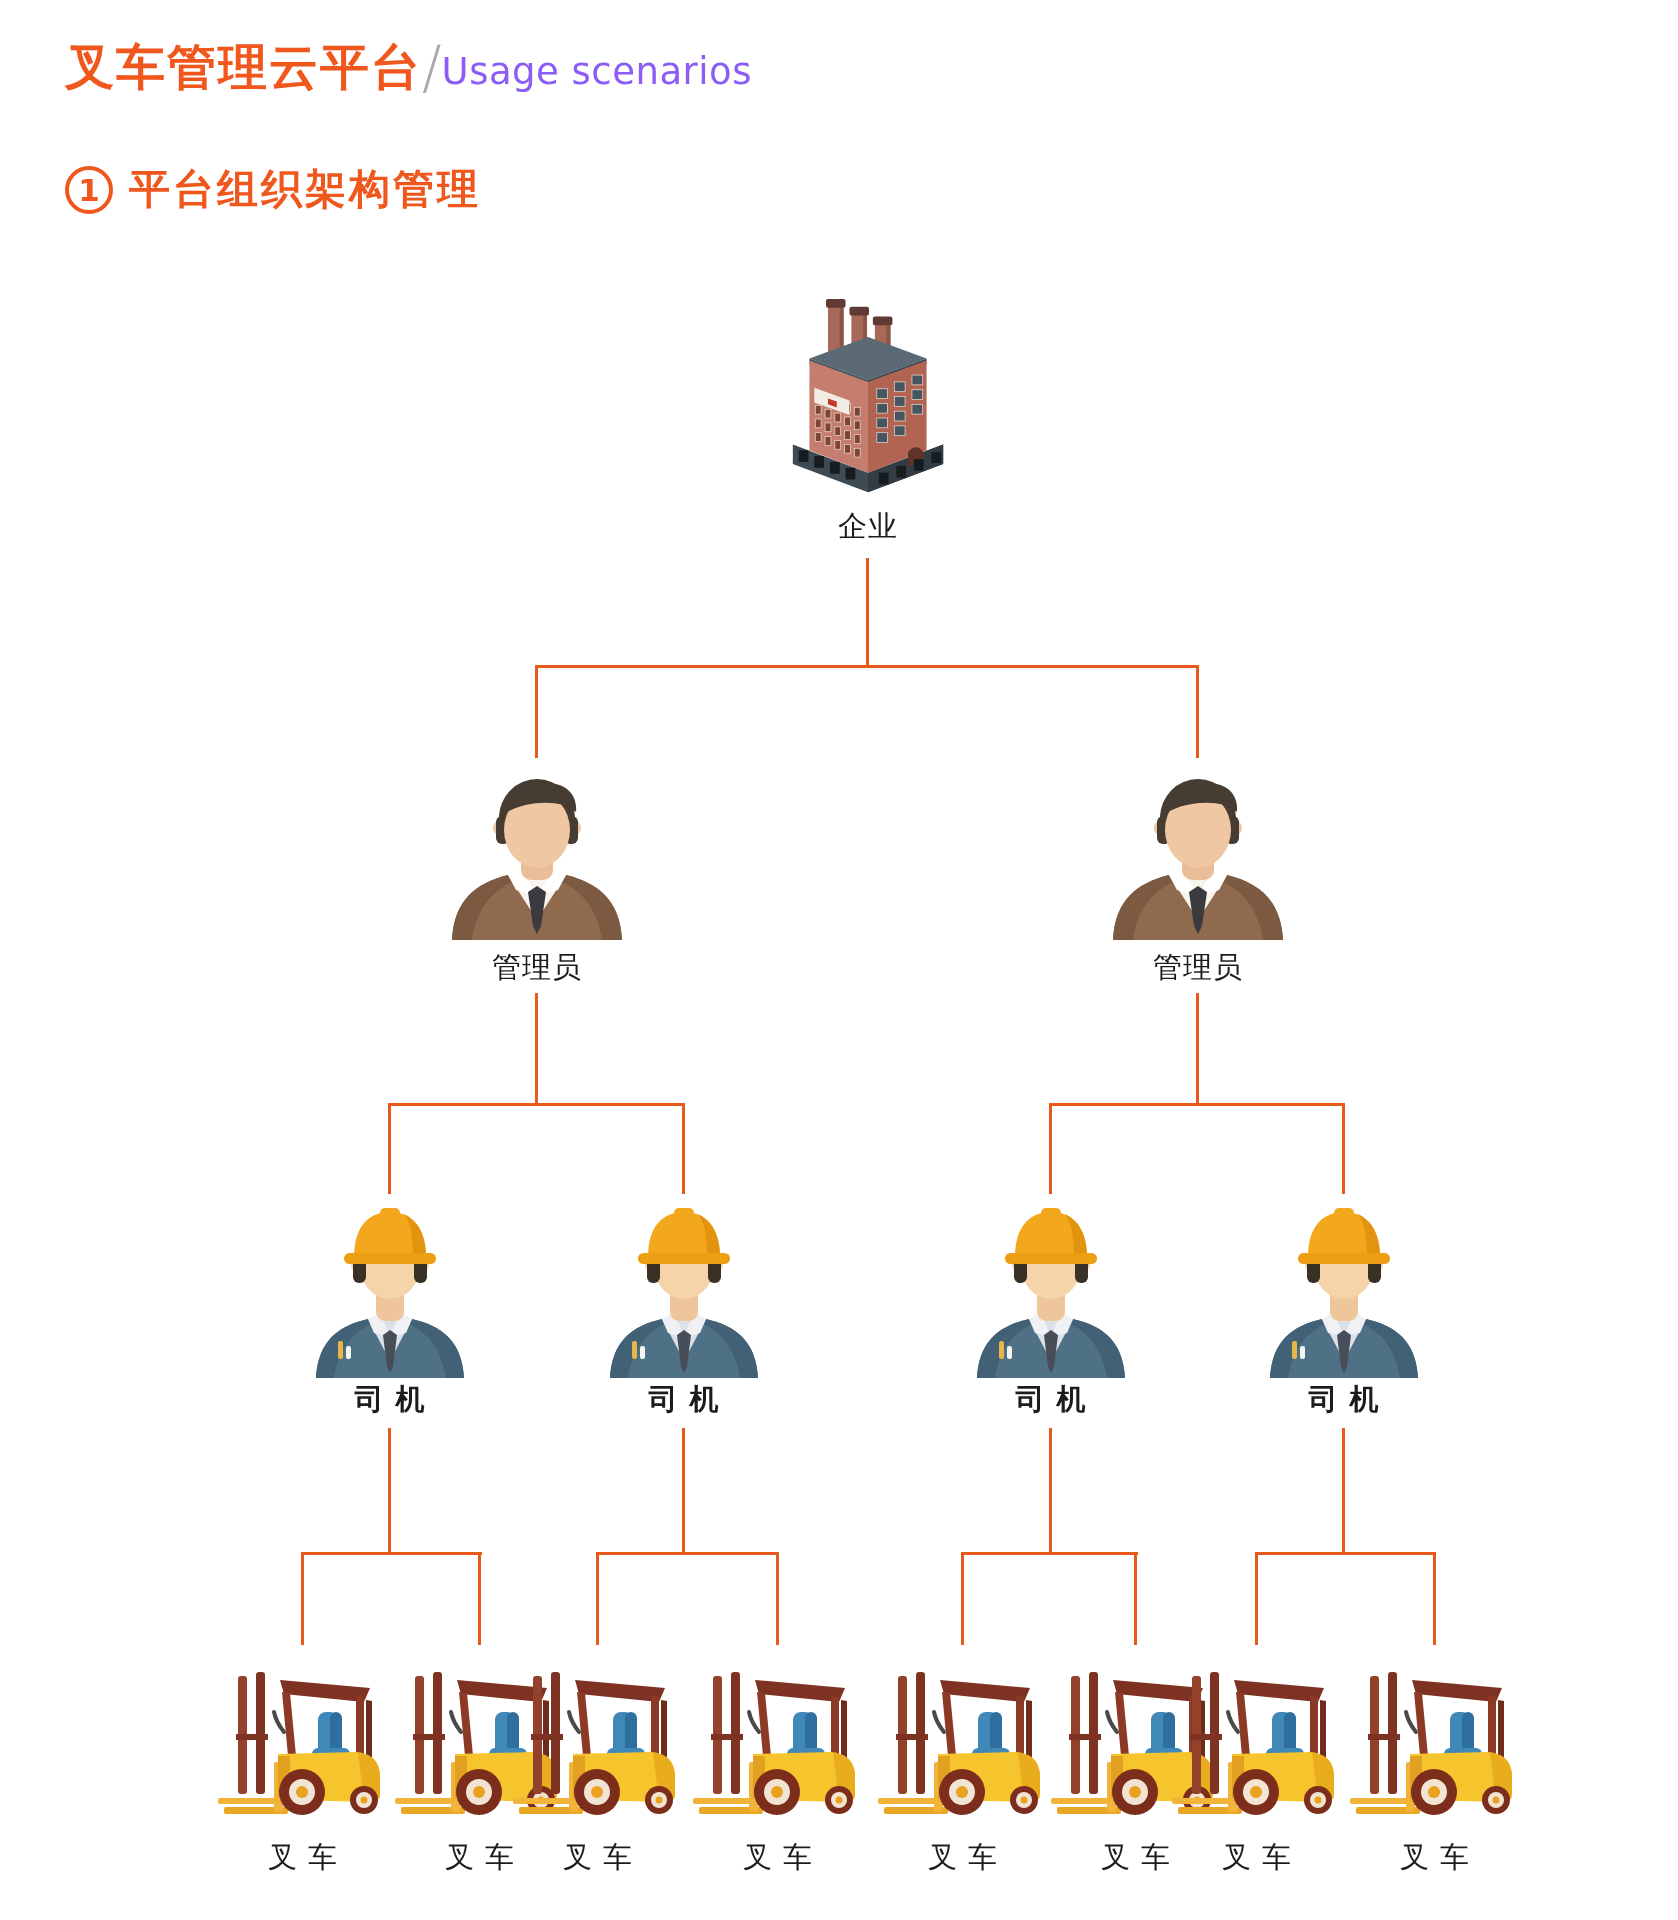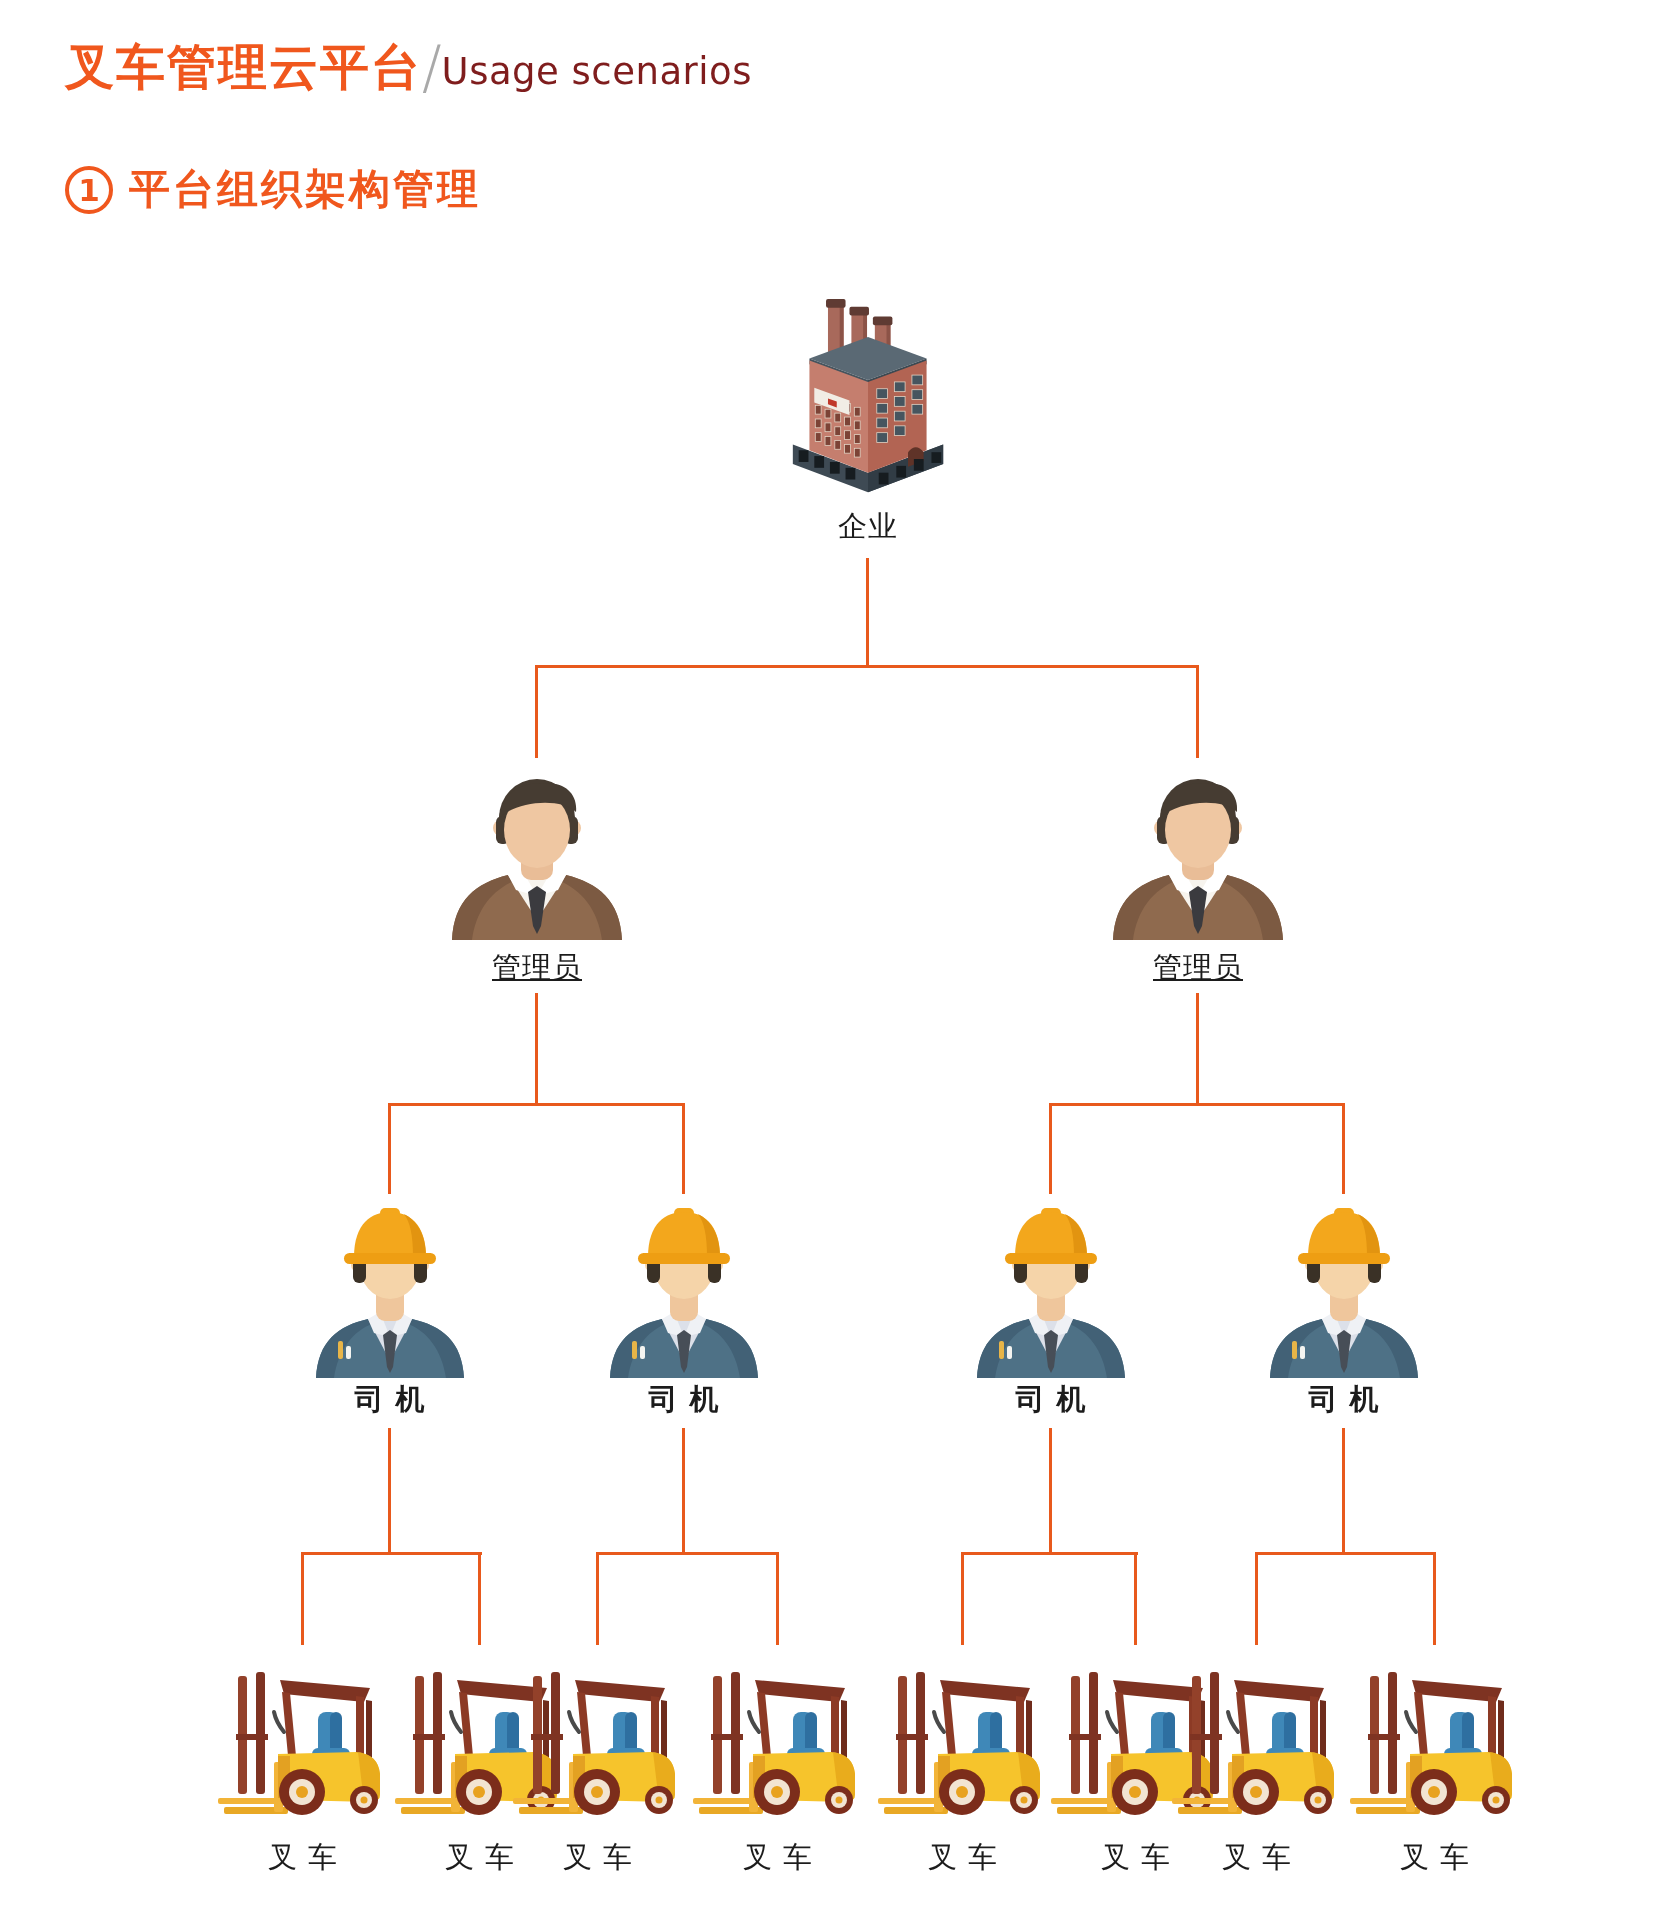--- a/index.html
+++ b/index.html
@@ -7,42 +7,42 @@
     position:relative; width:1678px; height:1920px; background:#ffffff;
     font-family:"DejaVu Sans", sans-serif; overflow:hidden;
   }
   
   .hdr {
     position:absolute; left:65px; top:30px;
     display:flex; align-items:baseline; white-space:nowrap;
   }
   .hdr .title { font-size:49px; font-weight:bold; color:#F0571D; letter-spacing:2px; }
   .hdr .slash { font-size:58px; font-weight:300; color:#A9A9A9; transform:translateY(4px); display:inline-block; }
-  .hdr .subtitle { font-size:37px; color:#7f1d1d; letter-spacing:0.5px; }
+  .hdr .subtitle { font-size:37px; color:#8b5cf6; letter-spacing:0.5px; }
   .sect {
     position:absolute; left:65px; top:162px;
     display:flex; align-items:center; gap:16px; white-space:nowrap;
   }
   .sect .circle-num {
     width:48px; height:48px; border:4px solid #F0571D; border-radius:50%;
     display:flex; align-items:center; justify-content:center;
     font-size:31px; font-weight:bold; color:#F0571D; box-sizing:border-box;
   }
   .sect .sect-title { font-size:41px; font-weight:bold; color:#F0571D; letter-spacing:3px; }
   
   .l { position:absolute; background:#E8591C; }
   
   .node {
     position:absolute; display:flex; flex-direction:column; align-items:center;
   }
   .node .node-label {
     font-size:29px; line-height:30px; color:#1C1C1C; letter-spacing:1px; white-space:nowrap;
   }
   .node-root .node-label     { margin-top:10px; }
-  .node-admin .node-label    { margin-top:12px;text-decoration:underline; }
+  .node-admin .node-label    { margin-top:12px; }
   .node-driver .node-label   { margin-top:6px;font-weight:bold; }
   .node-forklift .node-label { margin-top:24px; }
   svg.icon { display:block; }
   .defs-holder { position:absolute; width:0; height:0; overflow:hidden; }
 </style>
 </head>
 <body>
 
 <div class="page">
 

